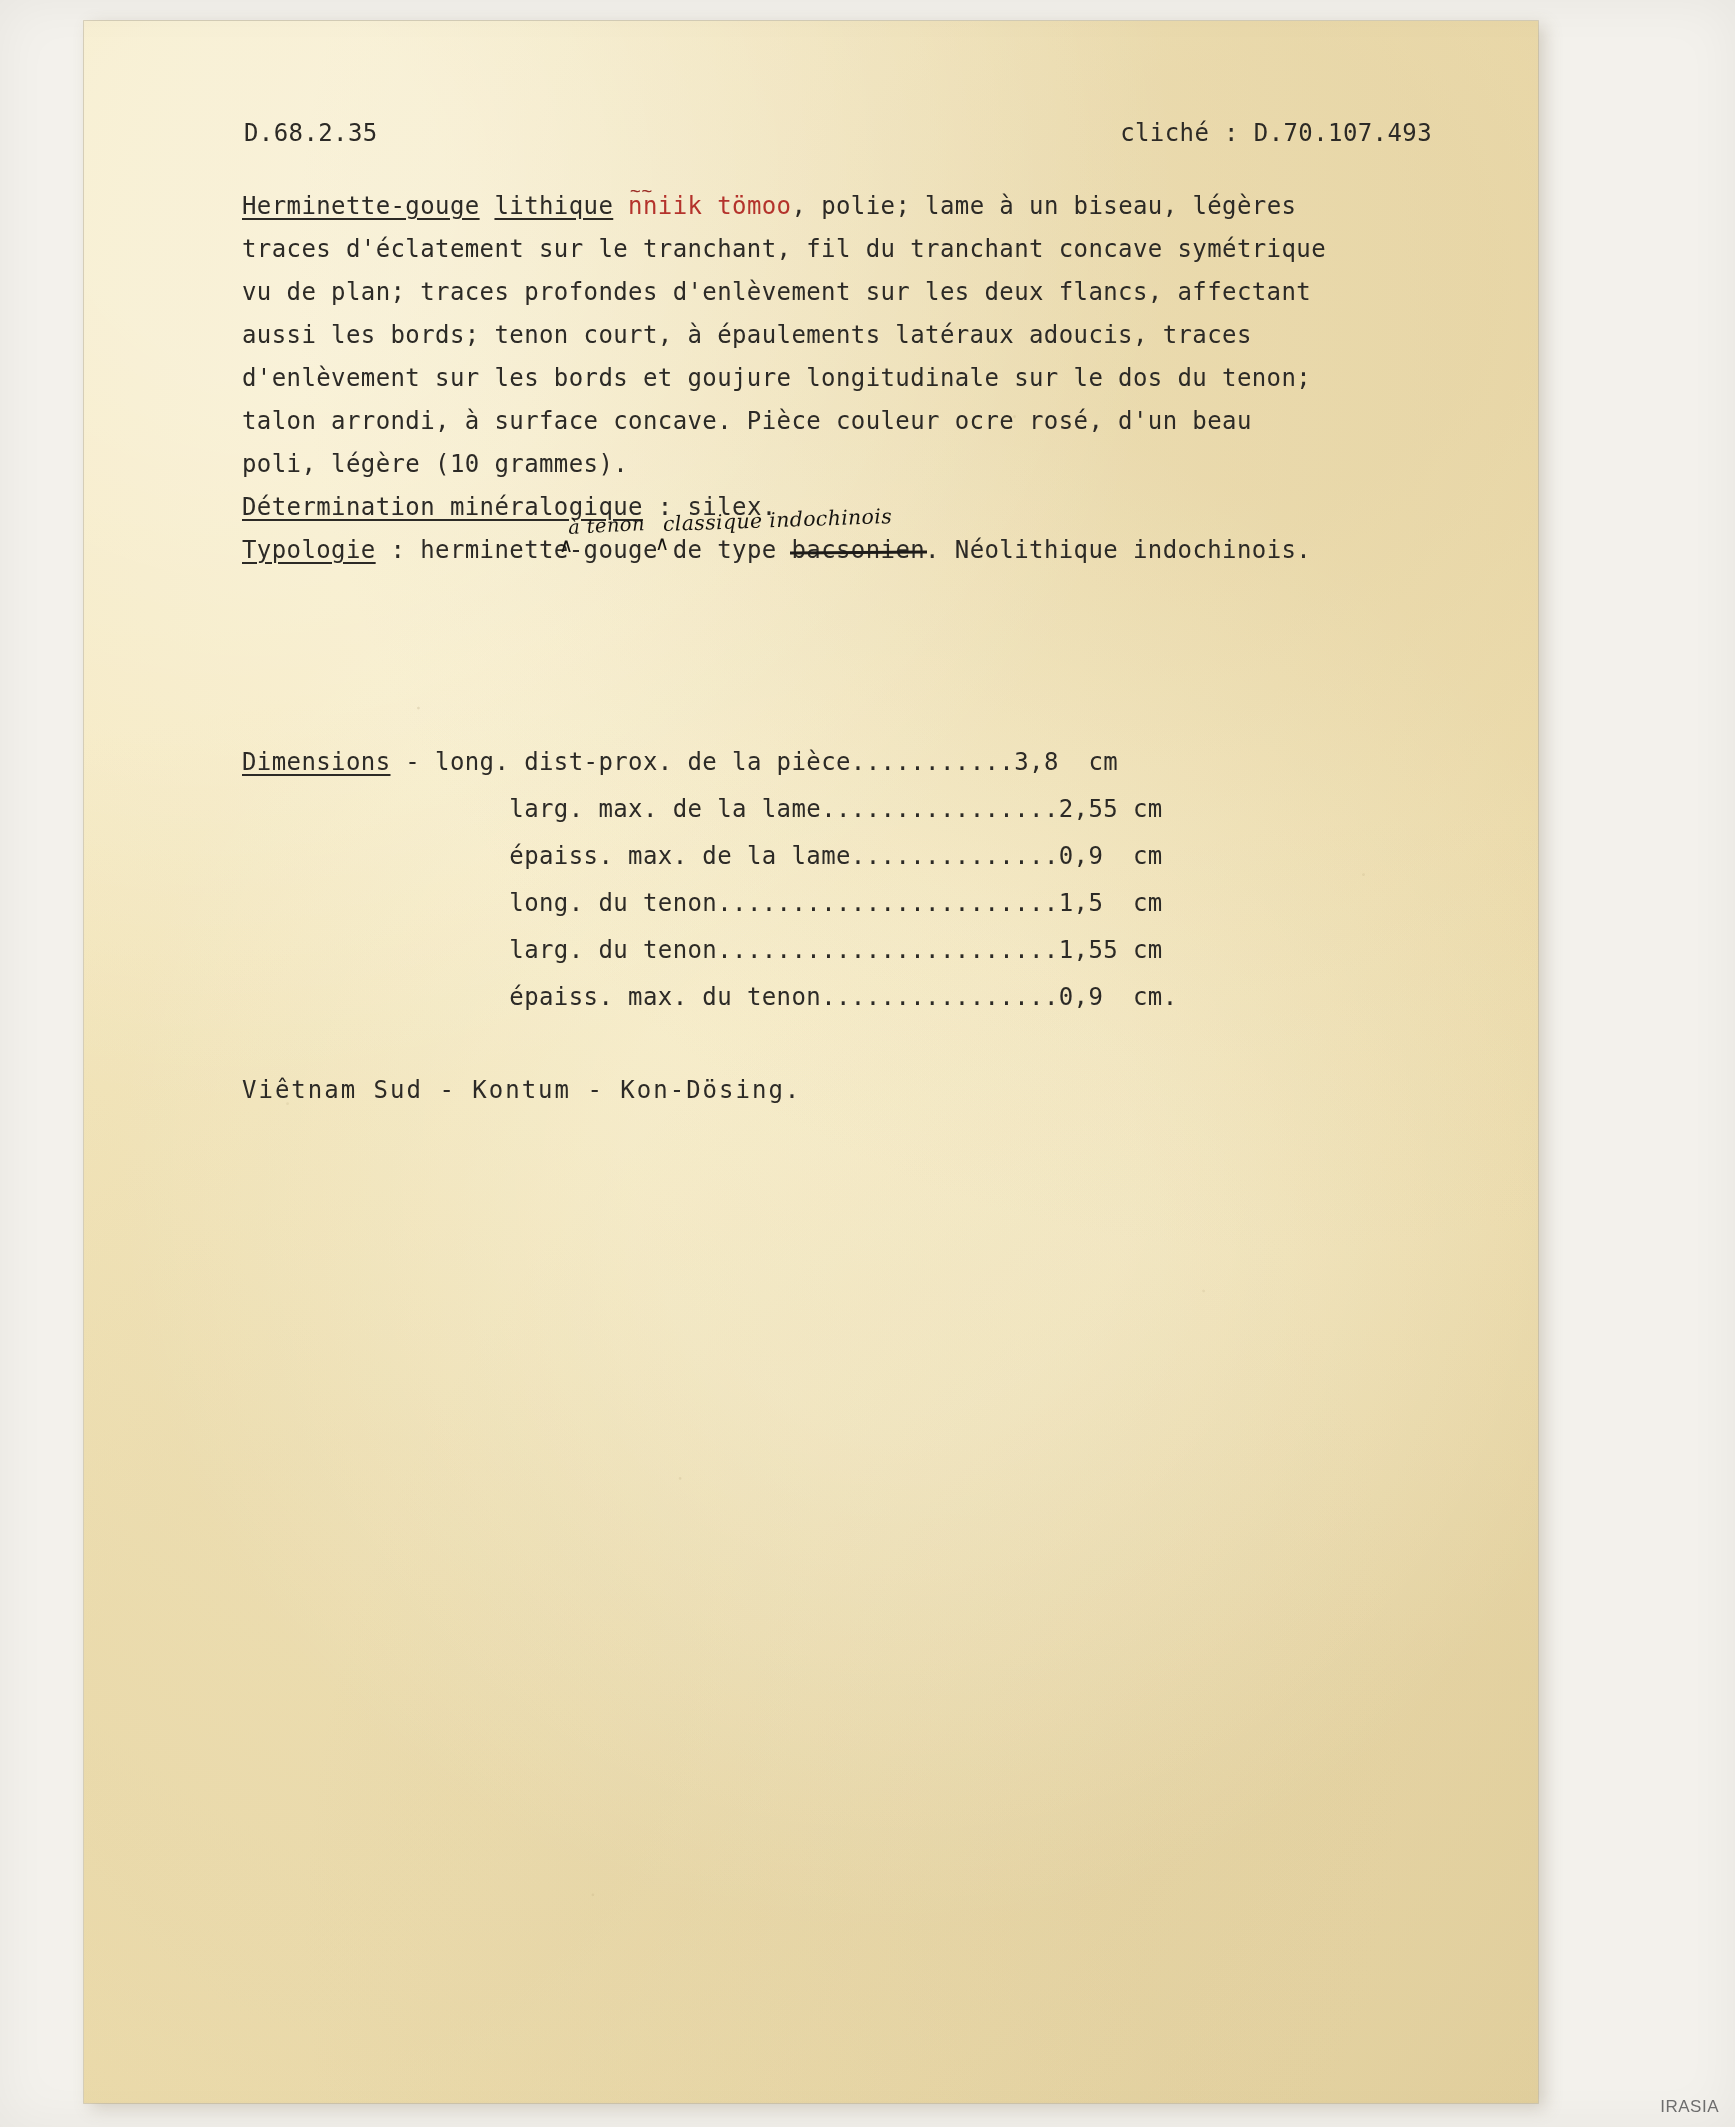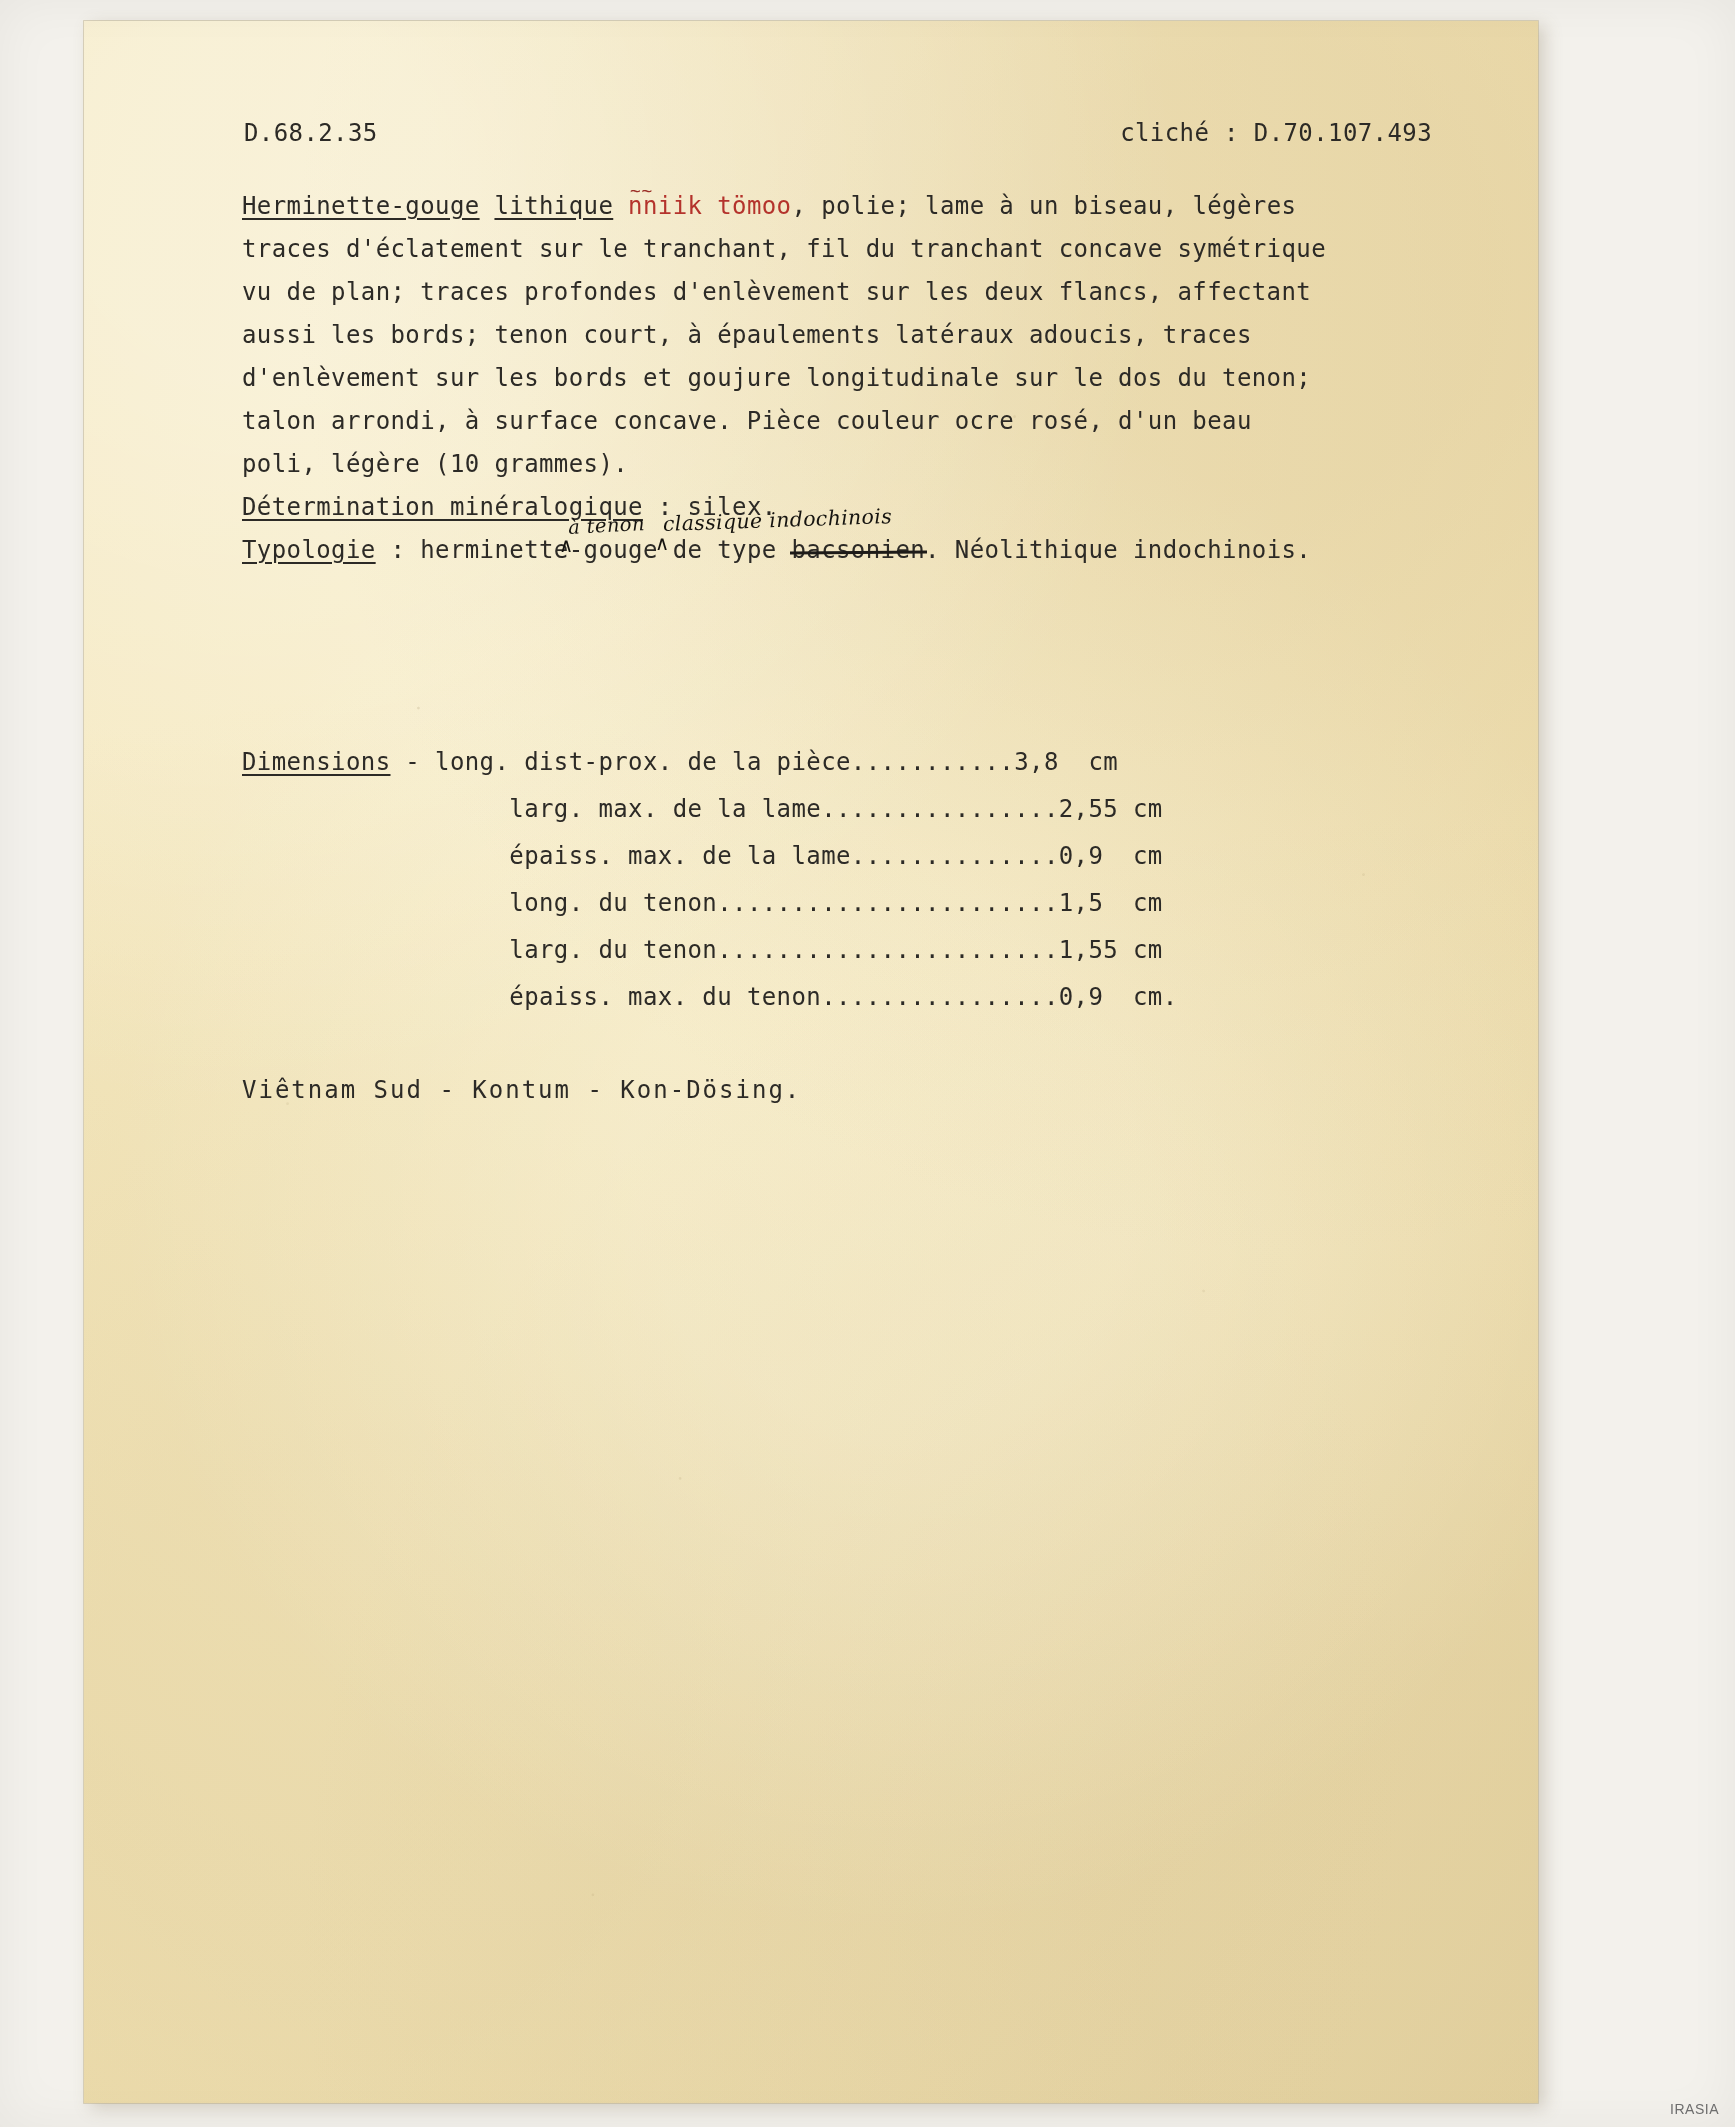--- a/index.html
+++ b/index.html
@@ -175,21 +175,21 @@
     font-size: 24px;
     letter-spacing: 2px;
   }
 
   
   #watermark {
     position: absolute;
     right: 16px;
     bottom: 10.6px;
     font-family: "Liberation Sans", sans-serif;
-    font-size: 14px;
+    font-size: 17px;
     color: #6d6d6d;
     letter-spacing: 0.5px;
   }
 
   
   #edge-shade {
     position: absolute;
     inset: 0;
     pointer-events: none;
     box-shadow: inset 0 0 53px rgba(0,0,0,0.05);

